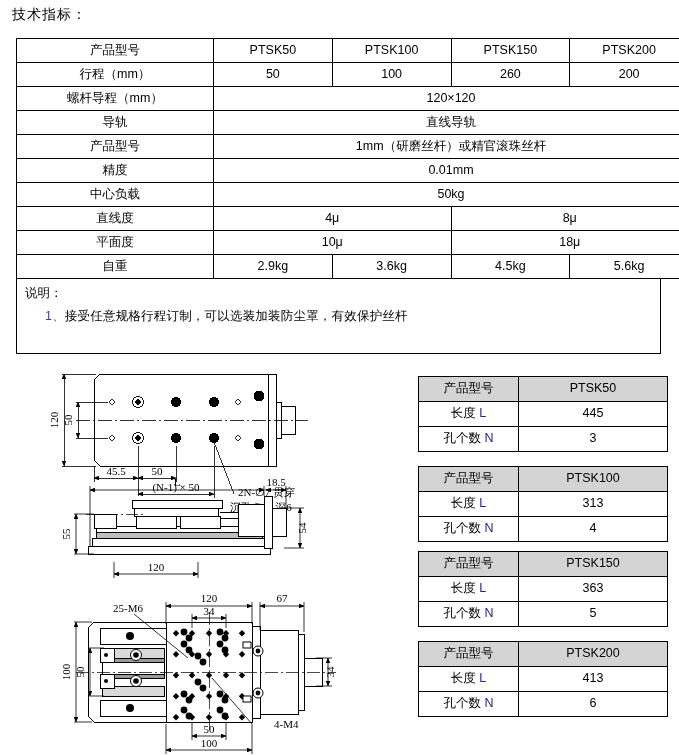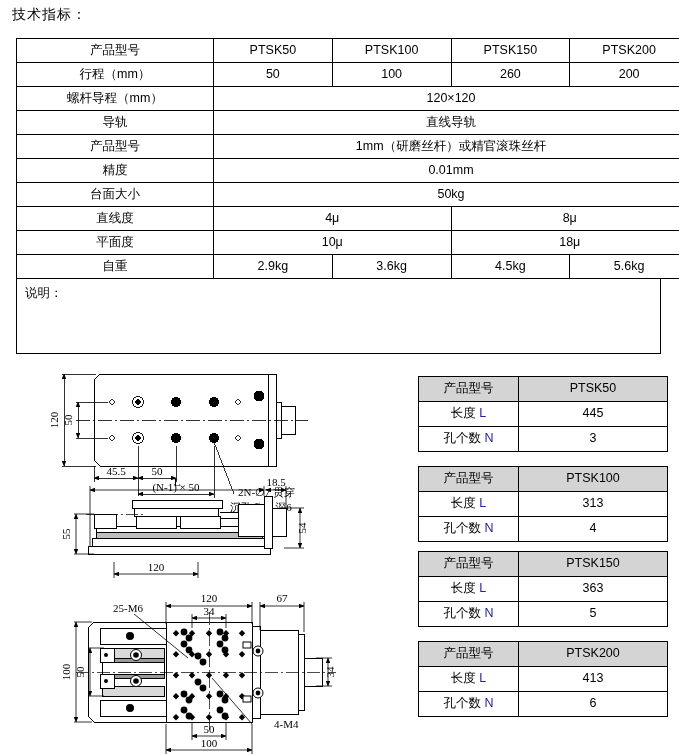--- a/index.html
+++ b/index.html
@@ -137,21 +137,21 @@
         </tr>
         <tr>
           <td class="label">产品型号</td>
           <td class="dcol" colspan="4">1mm（研磨丝杆）或精官滚珠丝杆</td>
         </tr>
         <tr>
           <td class="label">精度</td>
           <td class="dcol" colspan="4">0.01mm</td>
         </tr>
         <tr>
-          <td class="label">台面大小</td>
+          <td class="label">中心负载</td>
           <td class="dcol" colspan="4">50kg</td>
         </tr>
         <tr>
           <td class="label">直线度</td>
           <td class="dcol" colspan="2">4μ</td>
           <td class="dcol" colspan="2">8μ</td>
         </tr>
         <tr>
           <td class="label">平面度</td>
           <td class="dcol" colspan="2">10μ</td>
@@ -162,20 +162,23 @@
           <td class="dcol">2.9kg</td>
           <td class="dcol">3.6kg</td>
           <td class="dcol">4.5kg</td>
           <td class="dcol">5.6kg</td>
         </tr>
       </tbody>
   </table>
 
   <div class="notes-box">
     <div class="notes-title">说明：</div>
+    <div class="note-item note-1">
+      <span class="num">1</span><span class="num">、</span><span>接受任意规格行程订制，可以选装加装防尘罩，有效保护丝杆</span>
+    </div>
   </div>
 
   <table class="model-table mt-1">
     <tbody>
       <tr class="head">
         <td class="mlabel">产品型号</td>
         <td class="mval">PTSK50</td>
       </tr>
       <tr>
         <td class="mlabel"><span>长度</span> <span class="lat">L</span></td>

